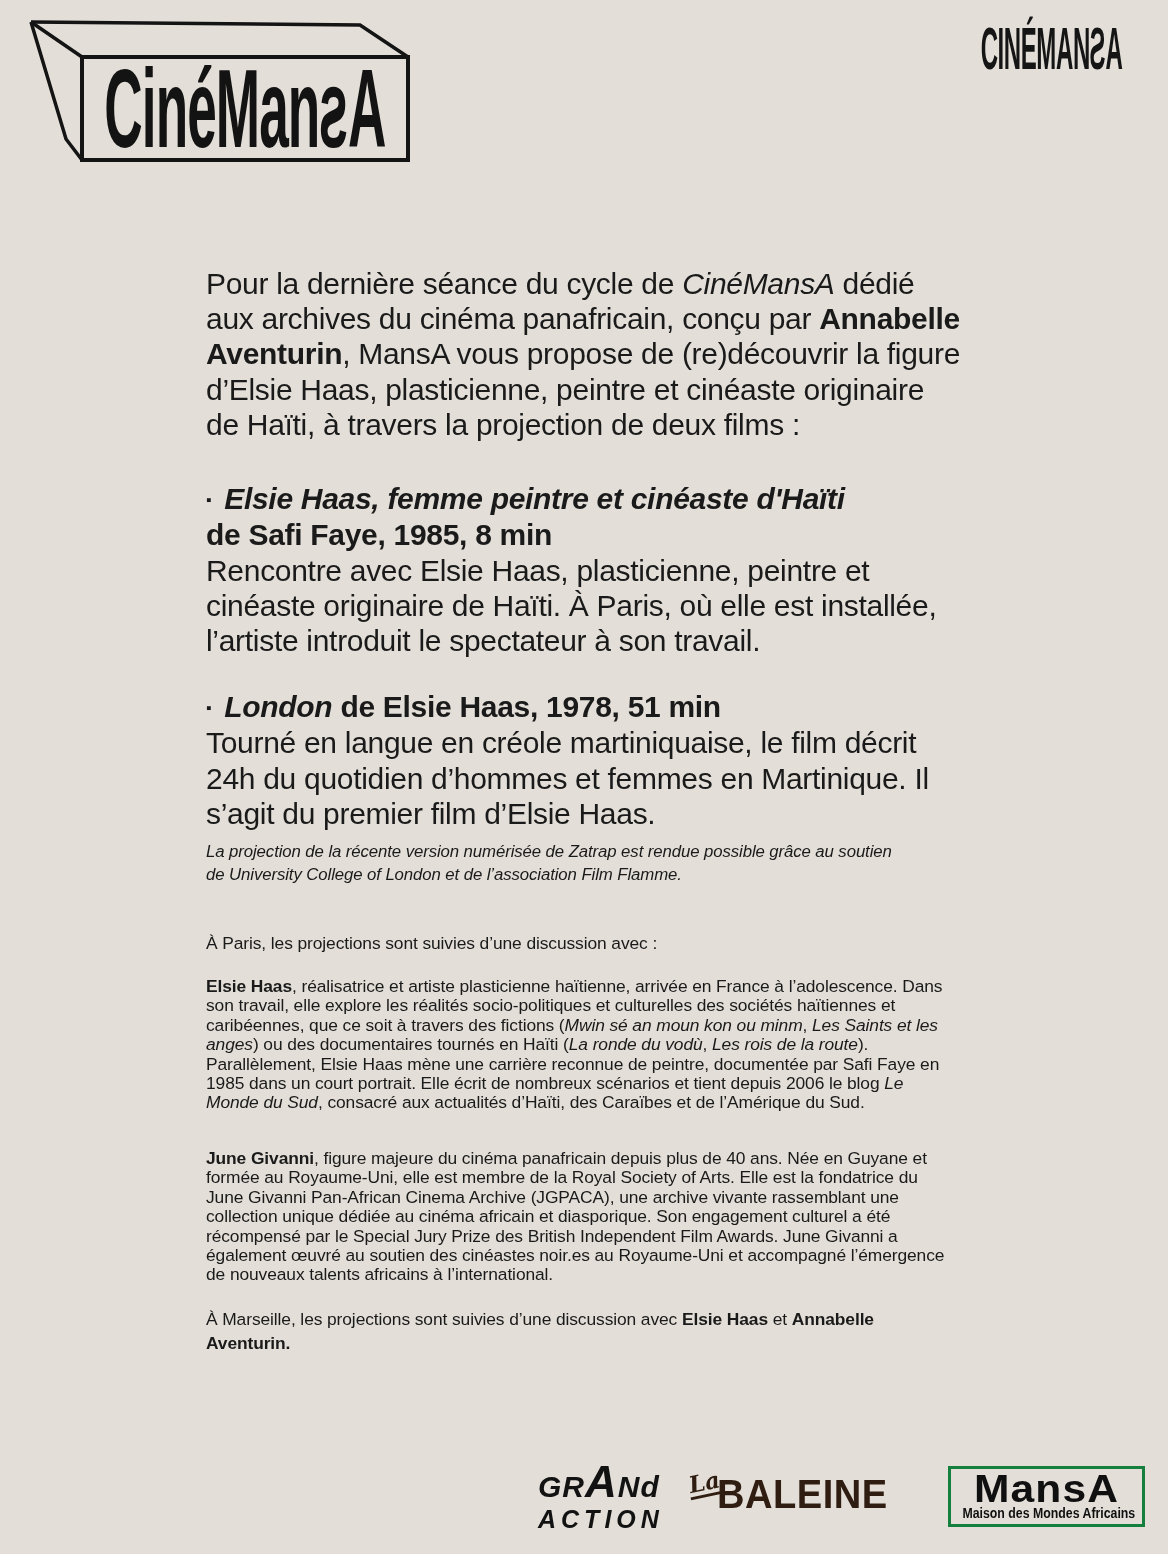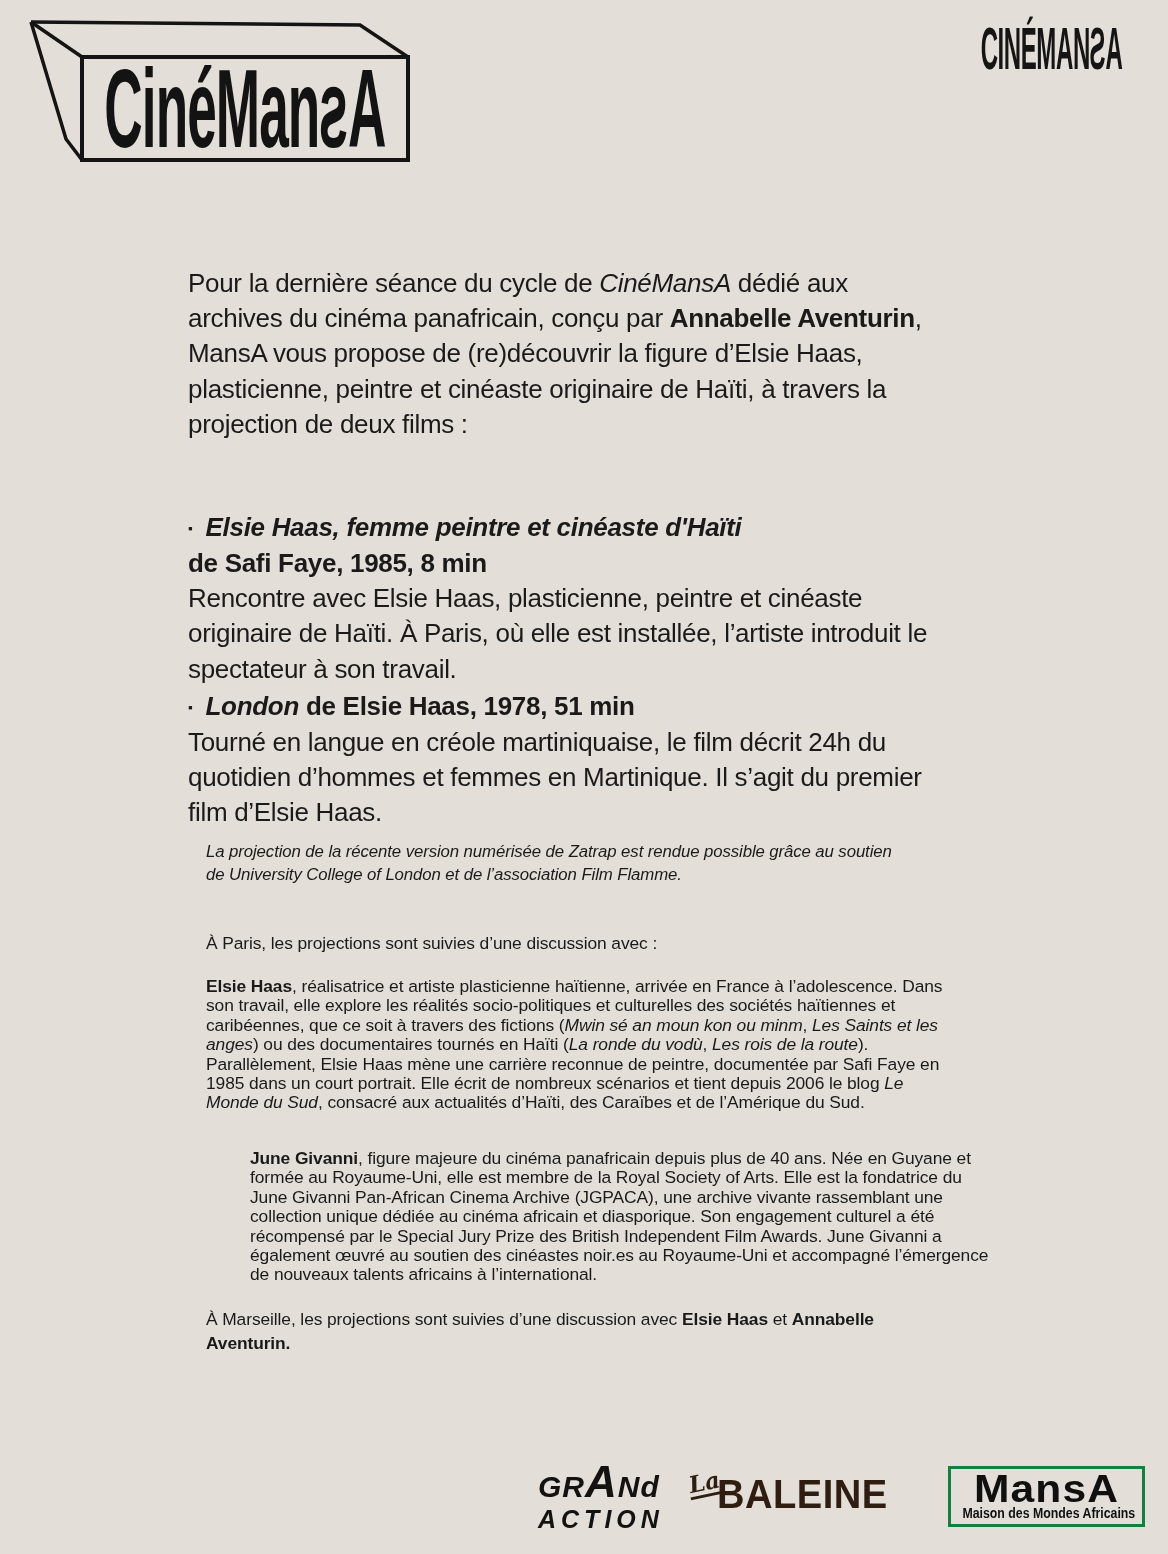--- a/index.html
+++ b/index.html
@@ -21,38 +21,38 @@
                       white-space:nowrap; transform:scaleX(0.40); transform-origin:100% 50%;
                       letter-spacing:-1px; color:#151515; }
   .hdr-sub { position:absolute; right:46px; top:81px; text-align:right; }
   .hdr-sub .inner { display:inline-block; font-size:20.5px; font-weight:700; line-height:1.1;
                     white-space:nowrap; transform:scaleX(0.56); transform-origin:100% 50%;
                     letter-spacing:0.5px; color:#151515; }
 
   .mirror { display:inline-block; transform:scaleX(-1); }
 
   
-  .big { position:absolute; left:188px; width:758px; font-size:26px; line-height:35.2px;
+  .big { position:absolute; left:206px; width:758px; font-size:30px; line-height:35.2px;
          letter-spacing:-0.3px; color:var(--ink); }
   .intro { top:266px; }
-  .film1 { top:481px;margin-top:29px; }
+  .film1 { top:481px; }
   .film2 { top:689px; }
   .blt { font-size:0.52em; vertical-align:0.24em; margin-right:13px; }
   .it { font-style:italic; }
   .bd { font-weight:700; }
   .bdit { font-weight:700; font-style:italic; }
 
   .note { position:absolute; left:206px; top:841px; width:700px; font-size:16.8px;
           line-height:22.5px; font-style:italic; letter-spacing:-0.1px; }
 
   .sm { position:absolute; left:206px; width:742px; font-size:17.4px; line-height:19.4px;
         letter-spacing:-0.1px; }
   .paris { top:934px; }
   .elsie { top:977px; }
-  .june { top:1149px;margin-left:44px; }
+  .june { top:1149px; }
   .marseille { top:1307px; line-height:24px; }
 
   
   .ga { position:absolute; left:538px; top:1461px; color:#121212; font-weight:800;font-style:italic; }
   .ga-l1 { font-size:30px; line-height:42px; letter-spacing:1px; font-weight:800; }
   .ga-l1 .bigA { font-size:44px; font-weight:800; }
   .ga-l2 { font-size:25px; letter-spacing:5px; line-height:22px; font-weight:800; }
 
   .lb { position:absolute; left:686px; top:1469px; width:245px; height:46px; color:#301d11; }
   .lb-la { position:absolute; left:2px; top:1px; font-family:"DejaVu Serif","Liberation Serif",serif;

